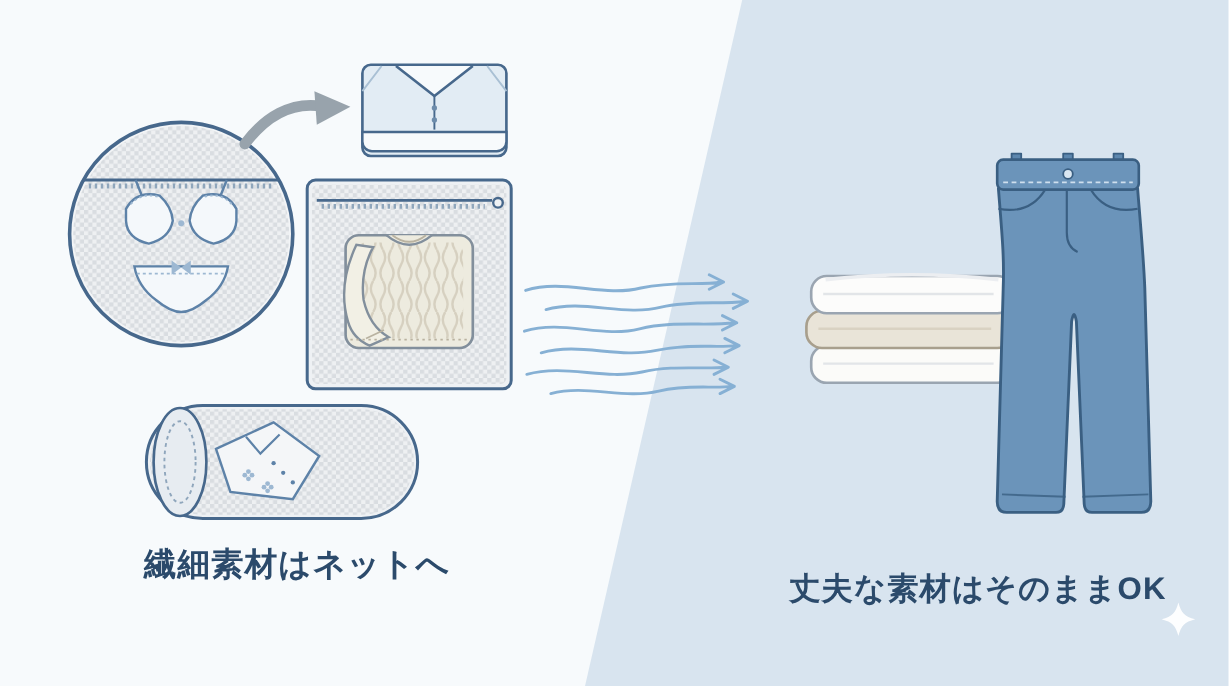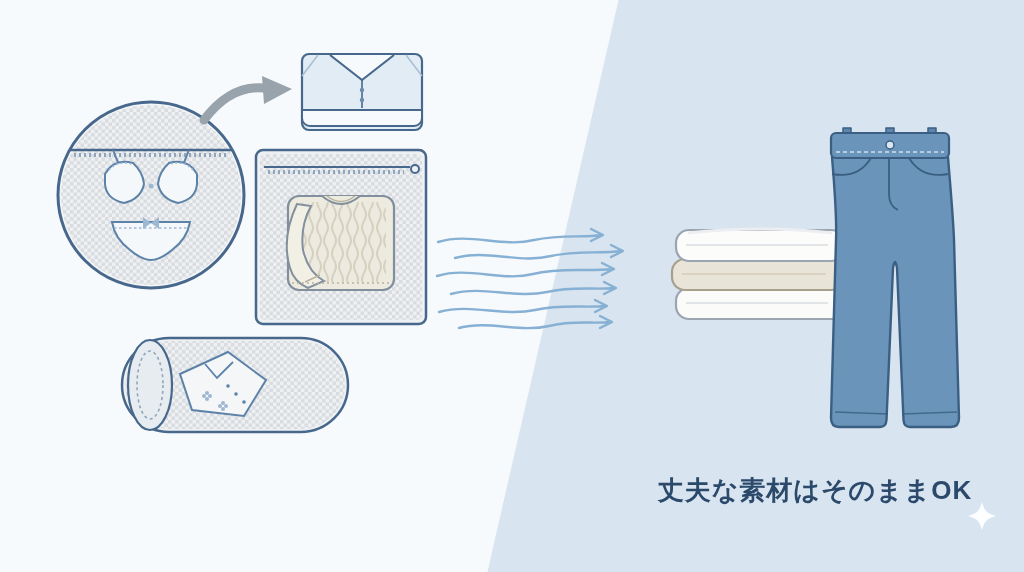--- a/index.html
+++ b/index.html
@@ -169,18 +169,19 @@
       <path d="M889,158 L889,194 Q889,206 898,210" fill="none" stroke="#3a5f82" stroke-width="1.8"></path>
       <path d="M832,174 Q858,179 871,158" fill="none" stroke="#3a5f82" stroke-width="1.8"></path>
       <path d="M948,174 Q922,179 909,158" fill="none" stroke="#3a5f82" stroke-width="1.8"></path>
       <path d="M835,412 L888,414 M902,414 L957,412" fill="none" stroke="#3a5f82" stroke-width="1.6" opacity="0.8"></path>
     </g>
 
     <path d="M982,502 C984.5,511 987,513.5 996,516 C987,518.5 984.5,521 982,530 C979.5,521 977,518.5 968,516 C977,513.5 979.5,511 982,502 Z" fill="#ffffff" opacity="0.95"></path>
   </svg>
 
   <div class="caption caption-left">
+    <div>繊細素材はネットへ</div>
   </div>
 
   <div class="caption caption-right">
     <div>丈夫な素材はそのままOK</div>
   </div>
 </div>
 
 </body></html>

